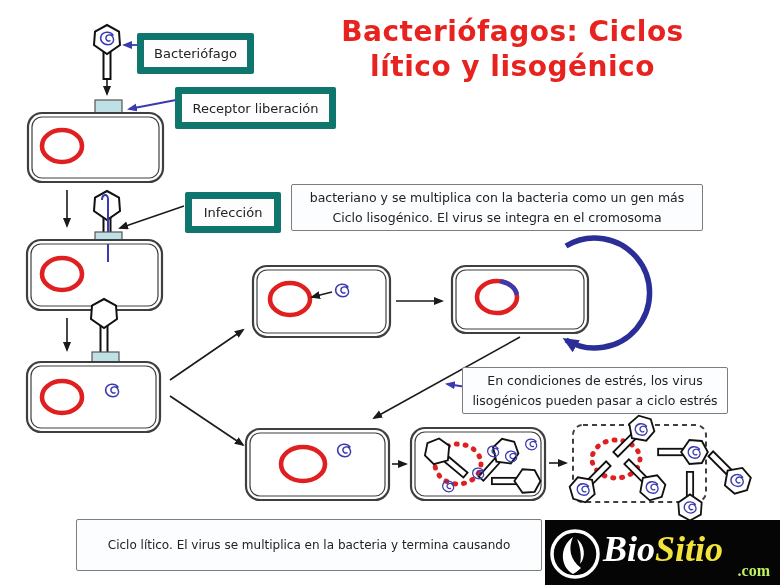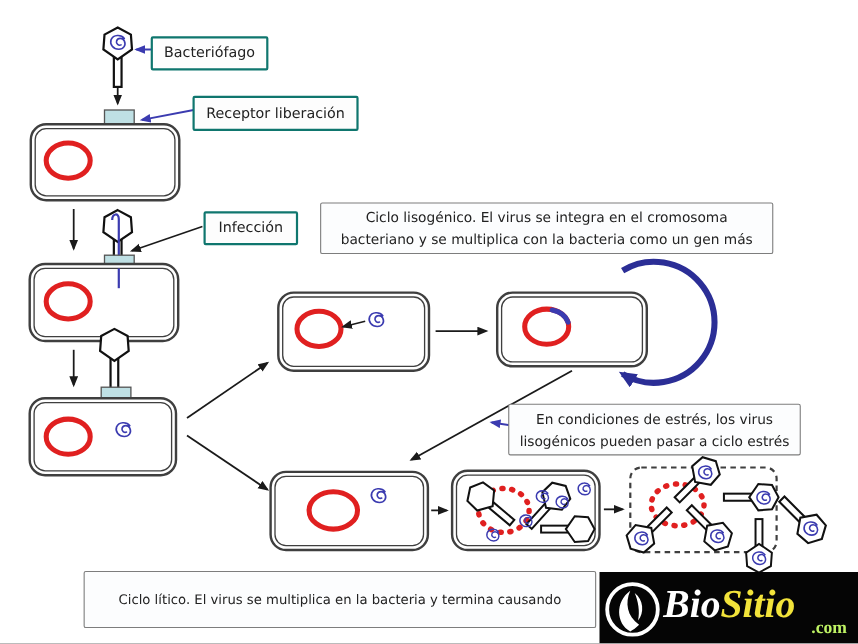--- a/index.html
+++ b/index.html
@@ -7,21 +7,21 @@
     position:relative;width:780px;height:585px;background:#ffffff;
     font-family:"DejaVu Sans",sans-serif;overflow:hidden;margin:0 auto;
   }
   #diagram-svg{position:absolute;left:0;top:0;width:780px;height:585px;}
   .title{
     position:absolute;left:330px;top:14px;width:365px;text-align:center;
     color:#e8231f;font-weight:bold;font-size:28px;line-height:1.25;
     letter-spacing:0.5px;
   }
   .labelbox{
-    position:absolute;border:2px solid #0f766e;background:#fdfdfd;
+    position:absolute;border:7px solid #0f766e;background:#fdfdfd;
     color:#222;font-size:13px;display:flex;align-items:center;justify-content:center;
     box-shadow:0 0 0 1px rgba(255,255,255,0.6) inset;border-radius:2px;
   }
   .captionbox{
     position:absolute;border:1px solid #7d7d7d;background:#fcfdfe;
     color:#222;font-size:12.5px;text-align:center;line-height:1.55;
     display:flex;flex-direction:column;align-items:center;justify-content:center;
     border-radius:2px;
   }
   .captionbox div{white-space:nowrap;}
@@ -216,36 +216,40 @@
         <use href="#g-phage"></use>
           <use href="#g-squig" transform="rotate(-180)"></use>
       </g>
       <g transform="translate(737,480) rotate(135) scale(0.95)">
         <use href="#g-phage"></use>
           <use href="#g-squig" transform="rotate(-135)"></use>
       </g>
     </g>
   </svg>
 
+  <div class="title">
+    <div>Bacteriófagos: Ciclos</div>
+    <div>lítico y lisogénico</div>
+  </div>
 
   <div class="labelbox" style="left:137px;top:33px;width:103px;height:27px;">
     <span>Bacteriófago</span>
   </div>
 
   <div class="labelbox" style="left:175px;top:87px;width:147px;height:28px;">
     <span>Receptor liberación</span>
   </div>
 
   <div class="labelbox" style="left:185px;top:192px;width:82px;height:27px;">
     <span>Infección</span>
   </div>
 
   <div class="captionbox" style="left:291px;top:184px;width:410px;height:45px;">
+    <div>bacteriano y se multiplica con la bacteria como un gen más</div>
     <div>Ciclo lisogénico. El virus se integra en el cromosoma</div>
-    <div>bacteriano y se multiplica con la bacteria como un gen más</div>
   </div>
 
   <div class="captionbox" style="left:462px;top:367px;width:264px;height:45px;">
     <div>En condiciones de estrés, los virus</div>
     <div>lisogénicos pueden pasar a  ciclo estrés</div>
   </div>
 
   <div class="captionbox small-font" style="left:76px;top:519px;width:464px;height:50px;">
     <div>Ciclo lítico. El virus se multiplica en la bacteria y termina causando</div>
   </div>

